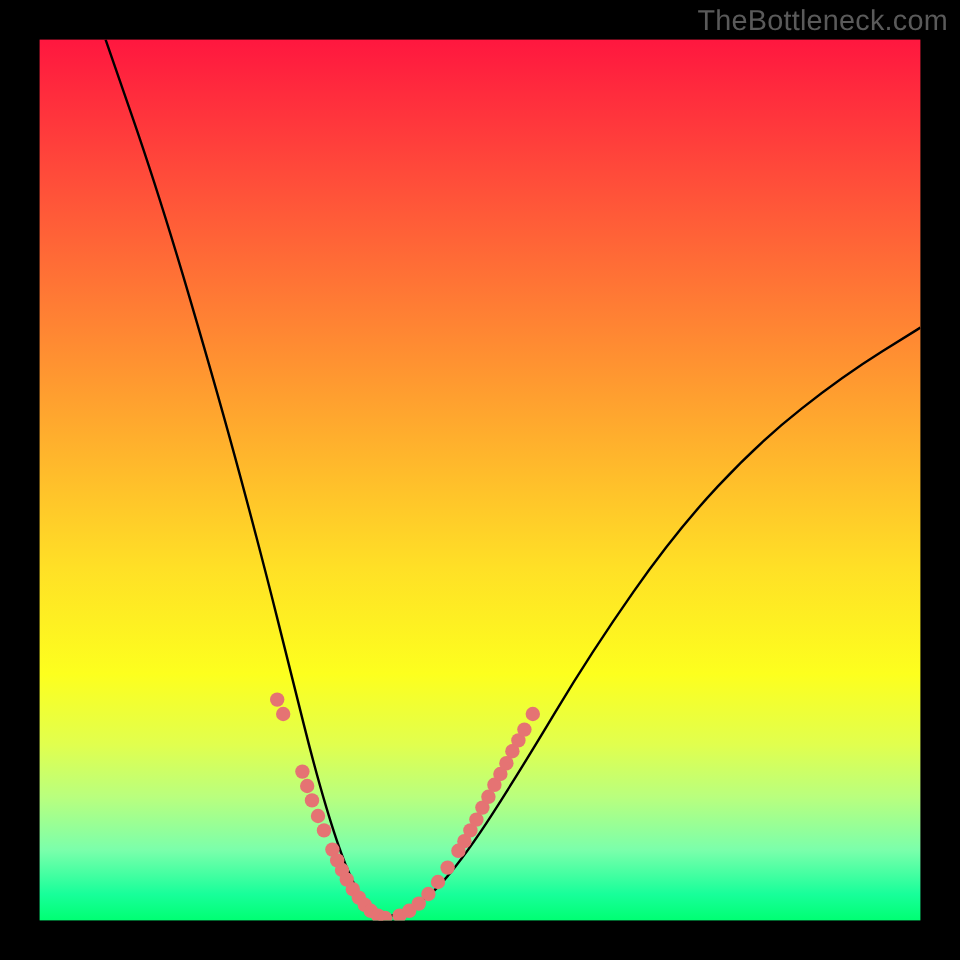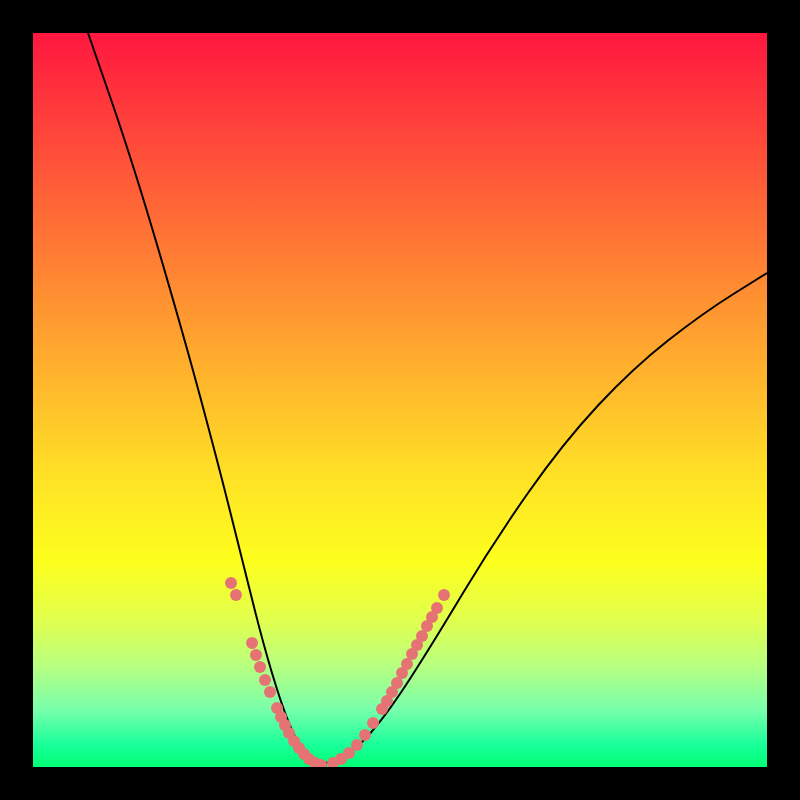--- a/index.html
+++ b/index.html
@@ -52,20 +52,21 @@
     left: 0;
     top: 0;
     width: 734px;
     height: 734px;
   }
 </style>
 </head>
 <body>
 
 <div class="outer">
+  <div class="watermark">TheBottleneck.com</div>
   <div class="plot-area">
     <svg class="curve" viewBox="0 0 734 734" preserveAspectRatio="none">
       <path id="left-curve-path" fill="none" stroke="#000000" stroke-width="2" d="M 55 0 Q 55 0 77.5 65 Q 100 130 125 215 Q 150 300 167.5 365 Q 185 430 197.5 480 Q 210 530 220 570 Q 230 610 239 640 Q 248 670 255 687.5 Q 262 705 268.5 715 Q 275 725 281.5 728.5 T 288 732"></path>
       <path id="right-curve-path" fill="none" stroke="#000000" stroke-width="2" d="M 288 732 Q 288 732 304 726 Q 320 720 337.5 700 Q 355 680 377.5 645 Q 400 610 430 560 Q 460 510 495 460 Q 530 410 565 372.5 Q 600 335 635 307.5 Q 670 280 702 260 T 734 240"></path>
       <g id="left-markers">
           <circle cx="198" cy="550" r="6" fill="#e57373"></circle>
           <circle cx="203" cy="562" r="6" fill="#e57373"></circle>
           <circle cx="219" cy="610" r="6" fill="#e57373"></circle>
           <circle cx="223" cy="622" r="6" fill="#e57373"></circle>
           <circle cx="227" cy="634" r="6" fill="#e57373"></circle>

